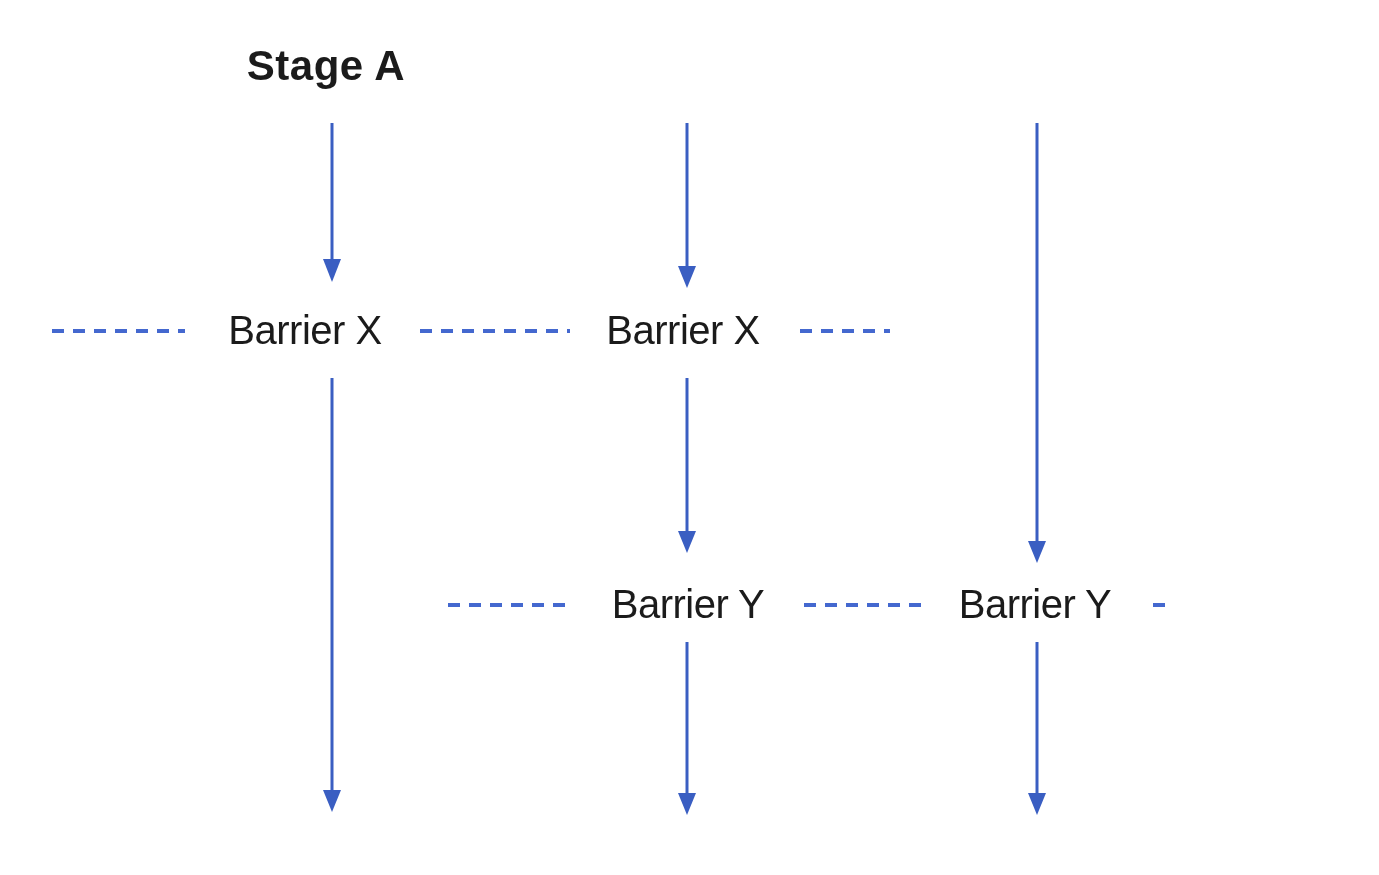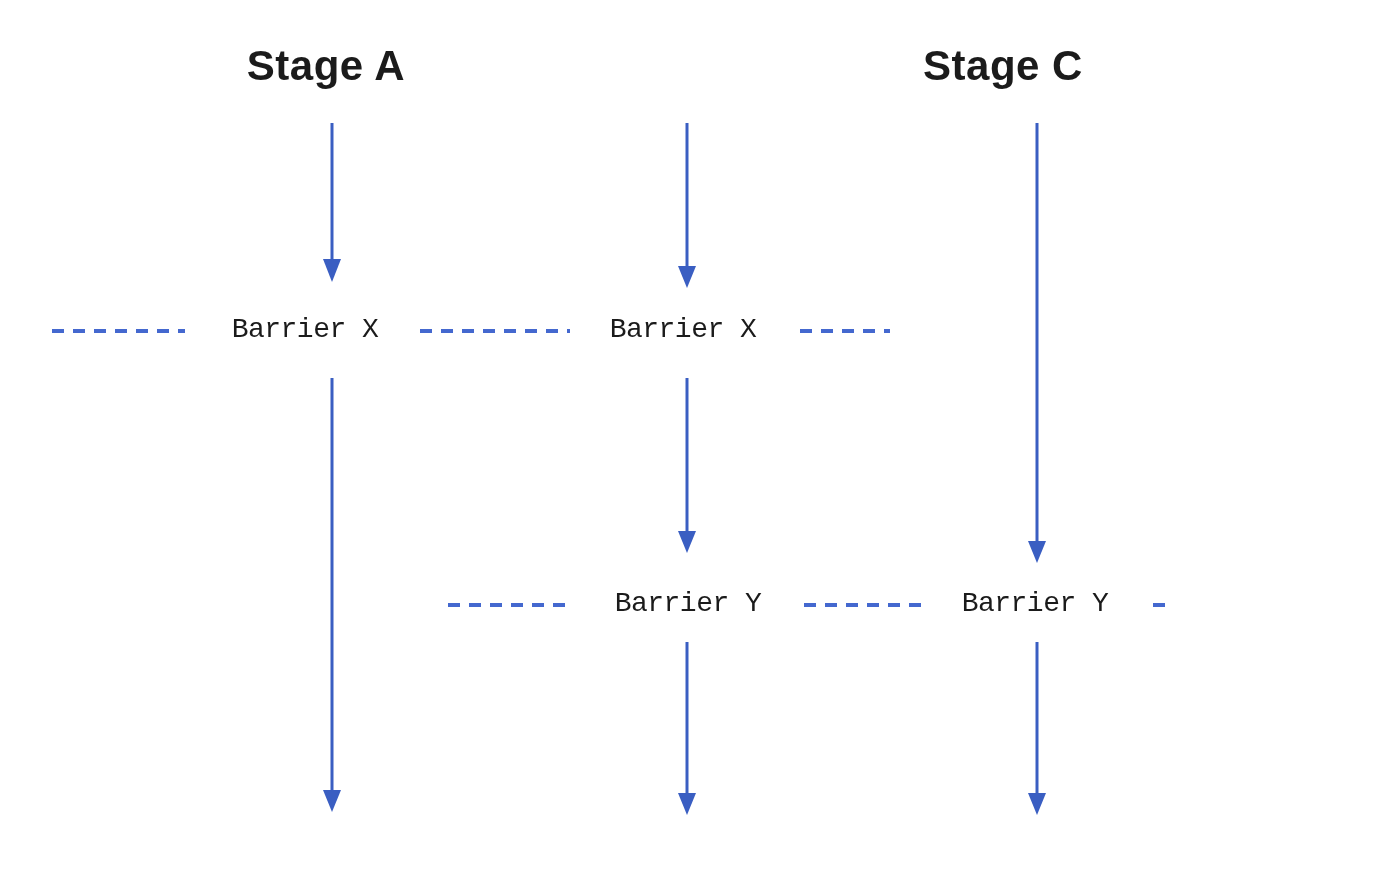--- a/index.html
+++ b/index.html
@@ -27,25 +27,24 @@
     color: #1b1b1b;
     background: #ffffff;
     line-height: 1;
   }
   .stage-label {
     font-size: 42px;
     font-weight: 700;
     letter-spacing: 0.5px;
   }
   .barrier-label {
-    font-size: 28px;
+    font-size: 40px;
     font-weight: 400;
     letter-spacing: -0.5px;
     padding: 0 6px;
-    font-family: Liberation Mono, monospace;
   }
   
   .pos-stage-a { left: 326px; top: 66px; }
   .pos-stage-b { left: 660px; top: 66px; }
   .pos-stage-c { left: 1003px; top: 66px; }
   
   .pos-barrier-x1 { left: 305px; top: 330px; }
   .pos-barrier-x2 { left: 683px; top: 330px; }
   .pos-barrier-y1 { left: 688px; top: 604px; }
   .pos-barrier-y2 { left: 1035px; top: 604px; }
@@ -99,21 +98,20 @@
     </g>
 
     <g stroke-width="4" stroke-dasharray="12 9">
       <line x1="448" y1="605" x2="572" y2="605" stroke="#4468cf"></line>
       <line x1="804" y1="605" x2="928" y2="605" stroke="#4468cf"></line>
       <line x1="1153" y1="605" x2="1280" y2="605" stroke="#4468cf"></line>
     </g>
   </svg>
 
   <div class="label stage-label pos-stage-a">Stage A</div>
-  <div class="label stage-label pos-stage-c">Stage C</div>
 
   <div class="label barrier-label pos-barrier-x1">Barrier X</div>
   <div class="label barrier-label pos-barrier-x2">Barrier X</div>
 
   <div class="label barrier-label pos-barrier-y1">Barrier Y</div>
   <div class="label barrier-label pos-barrier-y2">Barrier Y</div>
 
 </div>
 
 </body></html>

